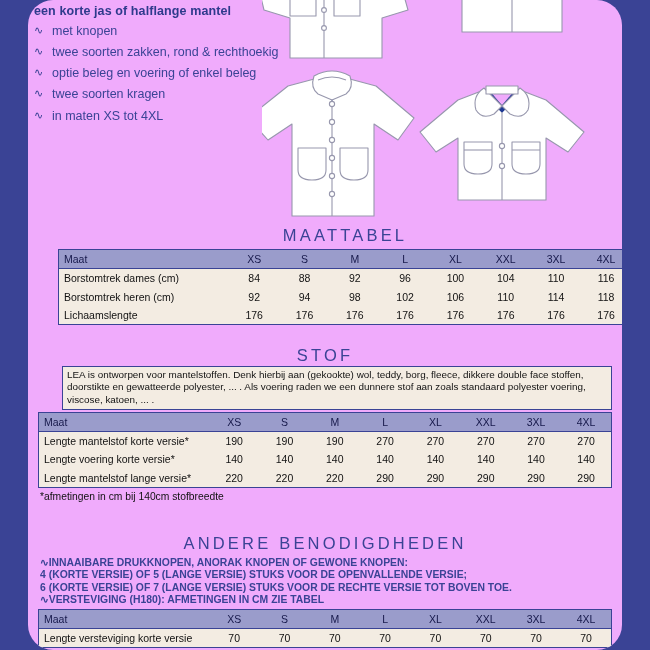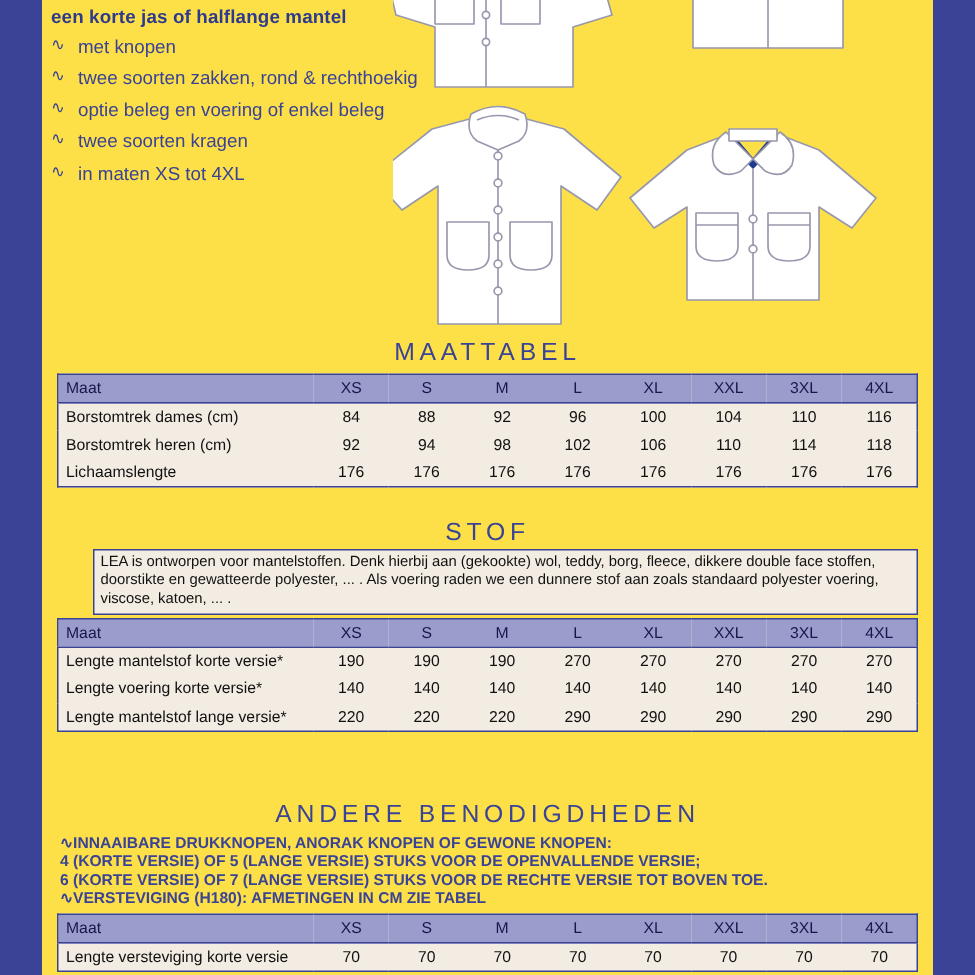--- a/index.html
+++ b/index.html
@@ -4,21 +4,21 @@
 <style>
   html,body{margin:0;padding:0;}
   body{
     width:650px;height:650px;overflow:hidden;
     background:#3a4395;
     font-family:"Liberation Sans",sans-serif;
     position:relative;
   }
   #page{
     position:absolute;left:28px;top:0;width:594px;height:650px;
-    background:#fde047;overflow:hidden;
+    background:#f0abfc;overflow:hidden;border-radius:25px;
   }
   .band{position:absolute;top:0;height:650px;background:#3a4395;}
   .band-l{left:0;width:28px;}
   .band-r{left:622px;width:28px;}
 
   
   .intro{position:absolute;left:6px;top:0;width:300px;z-index:5;}
   .intro-title{
     font-size:12.5px;font-weight:bold;color:#2e3a8c;
     padding:4px 0 6px 0;letter-spacing:.1px;
@@ -153,21 +153,21 @@
         <span class="bul">∿</span>
         <span class="bul-t">twee soorten kragen</span>
       </li>
       <li>
         <span class="bul">∿</span>
         <span class="bul-t">in maten XS tot 4XL</span>
       </li>
     </ul>
   </div>
 
-  <div class="sect" style="top:226px;">
+  <div class="sect" style="top:226px;margin-left:20px;">
     <div class="heading">MAATTABEL</div>
     <table class="tbl" style="margin-top:4px;">
       <thead>
           <tr id="sizeHead">
             <th class="lbl" style="width: 165px;">Maat</th>
             <th>XS</th>
             <th>S</th>
             <th>M</th>
             <th>L</th>
             <th>XL</th>
@@ -260,20 +260,21 @@
             <td>220</td>
             <td>220</td>
             <td>290</td>
             <td>290</td>
             <td>290</td>
             <td>290</td>
             <td>290</td>
           </tr>
         </tbody>
     </table>
+    <div class="note">*afmetingen in cm bij 140cm stofbreedte</div>
   </div>
 
   <div class="sect" style="top:534px;">
     <div class="heading">ANDERE BENODIGDHEDEN</div>
     <div class="blue-lines" style="margin-top:4px;font-weight:bold;">
       <div>∿INNAAIBARE DRUKKNOPEN, ANORAK KNOPEN OF GEWONE KNOPEN:</div>
       <div>4 (KORTE VERSIE) OF 5 (LANGE VERSIE) STUKS VOOR DE OPENVALLENDE VERSIE;</div>
       <div>6 (KORTE VERSIE) OF 7 (LANGE VERSIE) STUKS VOOR DE RECHTE VERSIE TOT BOVEN TOE.</div>
       <div>∿VERSTEVIGING (H180): AFMETINGEN IN CM ZIE TABEL</div>
     </div>

